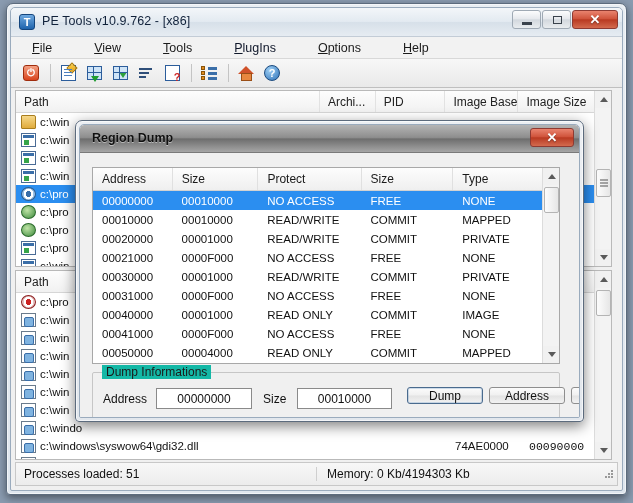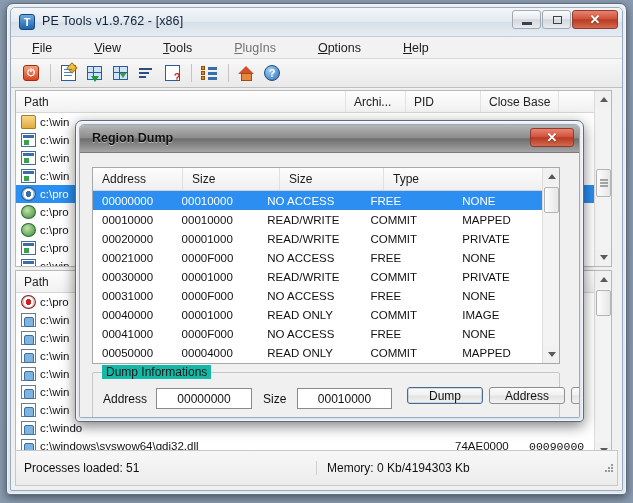--- a/index.html
+++ b/index.html
@@ -83,21 +83,21 @@
     border-bottom: 1px solid #d8d8d8;
     display: flex; align-items: center;
     padding-left: 12px;
     gap: 24px;
   }
   .menu-item {
     font-size: 12.5px; color: #1b1b1b;
     padding: 2px 9px 2px 9px;
     cursor: default;
   }
-  .menu-item.disabled { color: #737373; }
+  .menu-item.disabled { color: #0f172a; }
   .menu-item u { text-decoration: underline; }
 
   
   #toolbar {
     height: 29px;
     background: linear-gradient(to bottom,#f7f7f7,#e9e9e9);
     border-bottom: 1px solid #bfbfbf;
     display: flex; align-items: center;
     padding-left: 8px;
   }
@@ -194,21 +194,21 @@
   .sb-thumb {
     position:absolute; left:1px; width:15px;
     background: linear-gradient(to right,#fdfdfd,#e6e6e6);
     border:1px solid #b4b4b4; border-radius:2px;
   }
   .sb-grip { position:absolute;left:3px;top:50%;transform:translateY(-50%);width:8px;height:1px;background:#555;box-shadow:0 3px 0 #555, 0 -3px 0 #555;}
 
   
   #status-bar {
     position: absolute; left: 4px; right: 4px; bottom: 4px;
-    height: 36px;
+    height: 24px;
     background: linear-gradient(to bottom,#f7f7f7,#ececec);
     border: 1px solid #c8c8c8;
     display: flex; align-items: center;
     font-size: 12px; color: #111;
   }
   #status-left { flex: 1; padding-left: 8px; border-right: 1px solid #cfcfcf; }
   #status-right { width: 300px; padding-left: 10px; position: relative; }
   #grip { position:absolute; right:3px; bottom:2px; width:10px;height:10px;
     background:
       radial-gradient(circle 1px at 2px 8px,#999 99%,transparent) ,
@@ -314,21 +314,21 @@
   .dbtn.default { border:1.5px solid #4a6b8e; box-shadow:0 0 0 1px rgba(120,160,200,.35) inset; }
 </style>
 </head>
 <body>
 
 <div id="app-window">
   <div id="window-frame-inner">
 
     <div id="title-bar">
       <div id="app-icon">T</div>
-      <div id="title-text">PE Tools v1.9.762 - [x86]</div>
+      <div id="title-text">PE Tools v10.9.762 - [x86]</div>
       <div class="win-btns">
         <div class="win-btn">
             <span class="glyph-min"></span>
           </div>
         <div class="win-btn">
             <span class="glyph-max"></span>
           </div>
         <div class="win-btn close">
             <span class="glyph-x">✕</span>
           </div>
@@ -397,21 +397,22 @@
       <div class="tb-btn">
           <span class="ic-help">?</span>
         </div>
     </div>
 
     <div id="upper-panel">
       <div class="list-header">
         <div class="lh-cell" style="width:330px">Path</div>
         <div class="lh-cell" style="width:60px">Archi...</div>
         <div class="lh-cell" style="width:75px">PID</div>
-        <div class="lh-cell" style="width:78px">Close Base</div>
+        <div class="lh-cell" style="width:78px">Image Base</div>
+        <div class="lh-cell" style="width:100px;border-right:none">Image Size</div>
       </div>
       <div id="process-rows">
           <div class="row">
             <span class="ricon folder"></span>
             <span class="path">c:\win</span>
           </div>
           <div class="row">
             <span class="ricon app"></span>
             <span class="path">c:\win</span>
           </div>
@@ -551,20 +552,21 @@
             <span class="glyph-x">✕</span>
           </div>
         </div>
 
         <div id="dlg-body">
 
           <div id="dump-list">
             <div class="dl-header">
               <div class="col-address">Address</div>
               <div class="col-size">Size</div>
+              <div class="col-protect">Protect</div>
               <div class="col-state">Size</div>
               <div class="col-type" style="border-right:none">Type</div>
             </div>
             <div id="region-rows">
                 <div class="dl-row sel">
                   <div class="col-address">00000000</div>
                   <div class="col-size">00010000</div>
                   <div class="col-protect">NO ACCESS</div>
                   <div class="col-state">FREE</div>
                   <div class="col-type">NONE</div>

